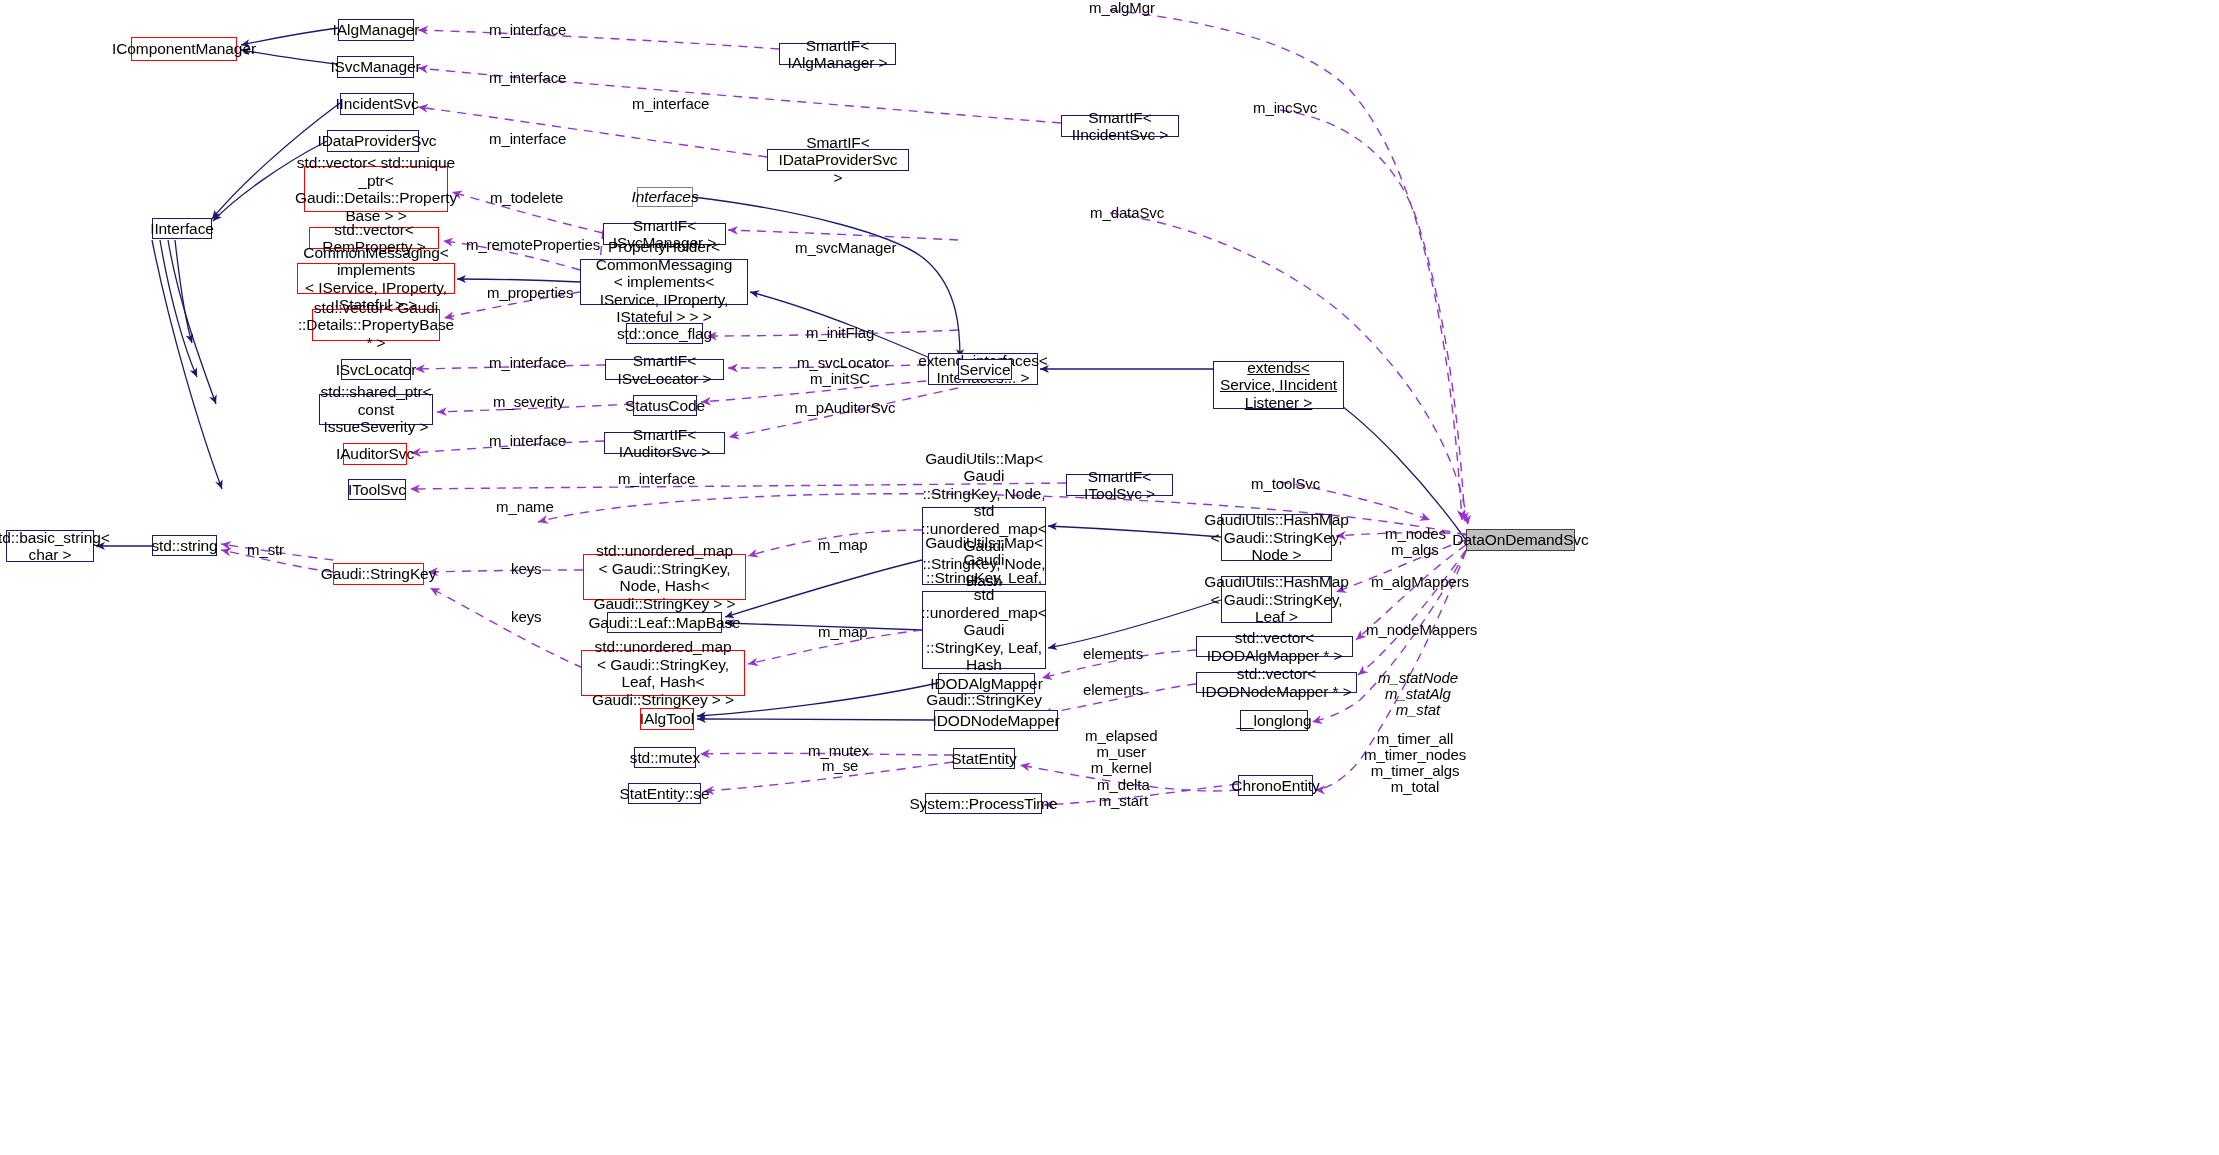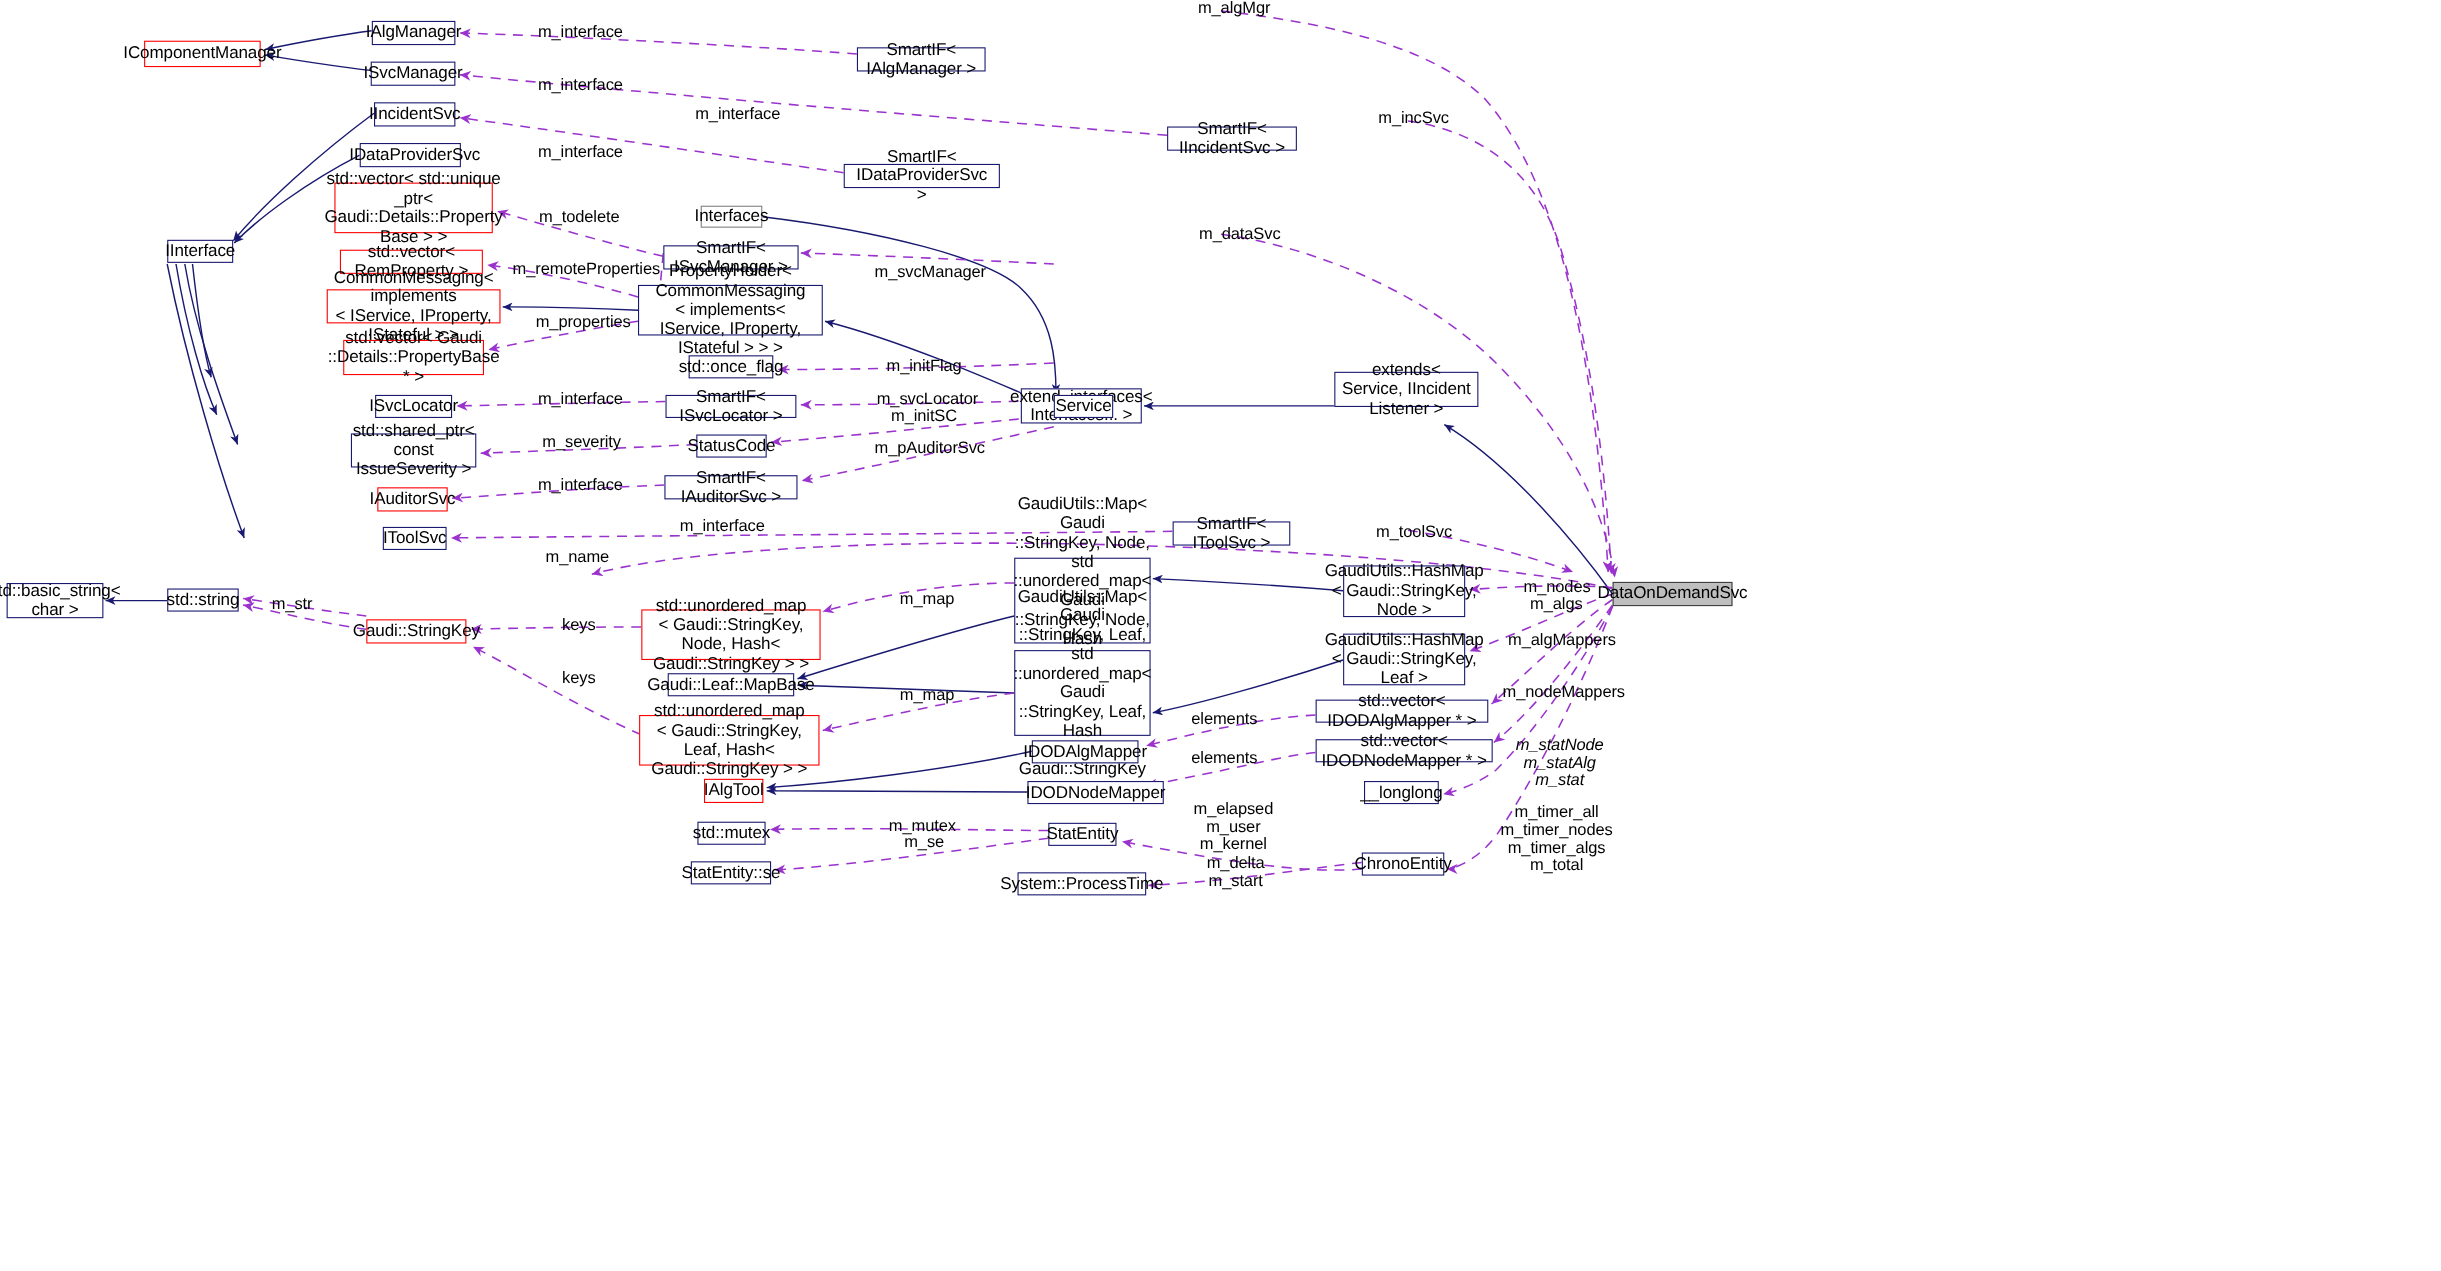--- a/index.html
+++ b/index.html
@@ -148,37 +148,37 @@
     <div class="node red" style="left: 309px; top: 227px; width: 130px; height: 22px;">std::vector&lt; RemProperty &gt;</div>
     <div class="node red" style="left: 297px; top: 263px; width: 158px; height: 31px;">CommonMessaging&lt; implements
 &lt; IService, IProperty, IStateful &gt; &gt;</div>
     <div class="node red" style="left: 312px; top: 309px; width: 128px; height: 32px;">std::vector&lt; Gaudi
 ::Details::PropertyBase * &gt;</div>
     <div class="node" style="left: 341px; top: 359px; width: 70px; height: 21px;">ISvcLocator</div>
     <div class="node" style="left: 319px; top: 394px; width: 114px; height: 31px;">std::shared_ptr&lt; const
 IssueSeverity &gt;</div>
     <div class="node red" style="left: 343px; top: 443px; width: 64px; height: 22px;">IAuditorSvc</div>
     <div class="node" style="left: 348px; top: 479px; width: 58px; height: 21px;">IToolSvc</div>
-    <div class="node grey" style="left: 637px; top: 187px; width: 56px; height: 20px;">Interfaces</div>
+    <div class="node grey" style="left: 637px; top: 187px; width: 56px; height: 20px; font-style: italic;">Interfaces</div>
     <div class="node" style="left: 603px; top: 223px; width: 123px; height: 22px;">SmartIF&lt; ISvcManager &gt;</div>
     <div class="node" style="left: 580px; top: 259px; width: 168px; height: 46px;">PropertyHolder&lt; CommonMessaging
 &lt; implements&lt; IService, IProperty,
 IStateful &gt; &gt; &gt;</div>
     <div class="node" style="left: 626px; top: 323px; width: 77px; height: 21px;">std::once_flag</div>
     <div class="node" style="left: 605px; top: 359px; width: 119px; height: 21px;">SmartIF&lt; ISvcLocator &gt;</div>
     <div class="node" style="left: 633px; top: 395px; width: 64px; height: 21px;">StatusCode</div>
     <div class="node" style="left: 604px; top: 432px; width: 121px; height: 22px;">SmartIF&lt; IAuditorSvc &gt;</div>
     <div class="node" style="left: 779px; top: 43px; width: 117px; height: 22px;">SmartIF&lt; IAlgManager &gt;</div>
     <div class="node" style="left: 1061px; top: 115px; width: 118px; height: 22px;">SmartIF&lt; IIncidentSvc &gt;</div>
     <div class="node" style="left: 767px; top: 149px; width: 142px; height: 22px;">SmartIF&lt; IDataProviderSvc &gt;</div>
     <div class="node" style="left: 1066px; top: 474px; width: 107px; height: 22px;">SmartIF&lt; IToolSvc &gt;</div>
     <div class="node" style="left: 928px; top: 353px; width: 110px; height: 32px;">extend_interfaces&lt;
 Interfaces... &gt;</div>
     <div class="node" style="left: 958px; top: 359px; width: 54px; height: 21px;">Service</div>
-    <div class="node" style="left: 1213px; top: 338px; width: 131px; height: 32px;">extends&lt; Service, IIncident
+    <div class="node" style="left: 1213px; top: 361px; width: 131px; height: 48px; text-decoration: underline;">extends&lt; Service, IIncident
 Listener &gt;</div>
     <div class="node focus" style="left: 1466px; top: 529px; width: 109px; height: 22px;">DataOnDemandSvc</div>
     <div class="node" style="left: 6px; top: 530px; width: 88px; height: 32px;">std::basic_string&lt;
 char &gt;</div>
     <div class="node" style="left: 152px; top: 535px; width: 65px; height: 21px;">std::string</div>
     <div class="node red" style="left: 333px; top: 563px; width: 91px; height: 22px;">Gaudi::StringKey</div>
     <div class="node red" style="left: 583px; top: 554px; width: 163px; height: 46px;">std::unordered_map
 &lt; Gaudi::StringKey,
 Node, Hash&lt; Gaudi::StringKey &gt; &gt;</div>
     <div class="node" style="left: 607px; top: 612px; width: 115px; height: 21px;">Gaudi::Leaf::MapBase</div>

